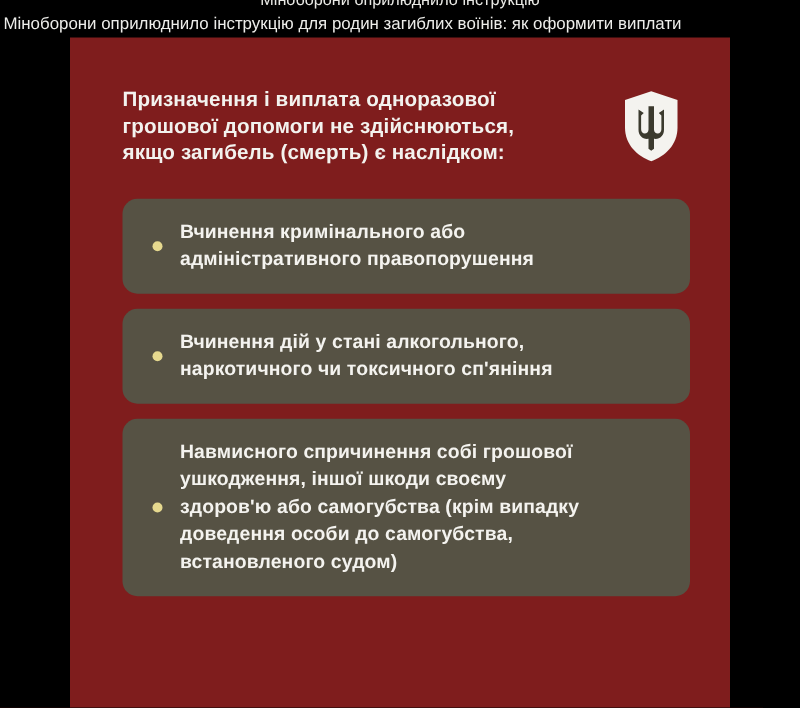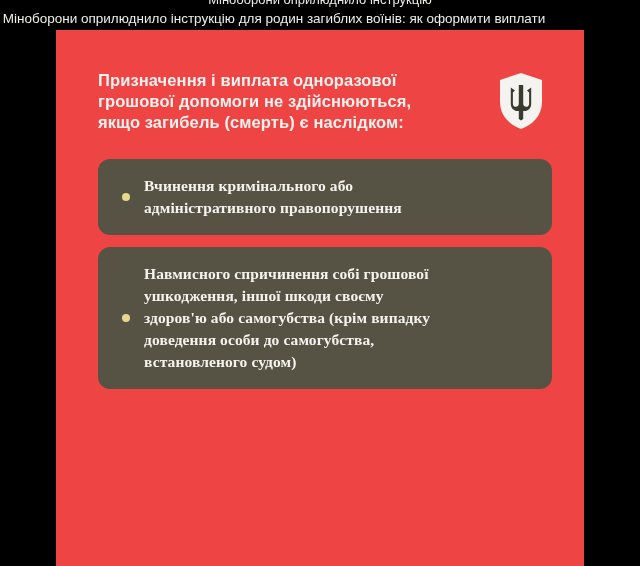--- a/index.html
+++ b/index.html
@@ -50,21 +50,21 @@
     white-space: nowrap;
     overflow: hidden;
     letter-spacing: 0px;
   }
   .card {
     position: absolute;
     left: 56px;
     top: 30px;
     width: 528px;
     height: 536px;
-    background: #ef4444;
+    background: #7f1d1d;
     box-sizing: border-box;
     padding: 40px 32px 0 42px;
   }
   .card-head {
     display: flex;
     align-items: flex-start;
     justify-content: space-between;
   }
   .card-title {
     color: #f3f2ee;
@@ -88,21 +88,20 @@
   .item {
     position: relative;
     background: #565244;
     border-radius: 12px;
     margin-bottom: 12px;
     padding: 16px 18px 16px 46px;
     box-sizing: border-box;
     min-height: 64px;
     display: flex;
     align-items: center;
-    font-family: Liberation Serif, serif;
   }
   .bullet {
     position: absolute;
     left: 24px;
     top: 50%;
     transform: translateY(-50%);
     width: 8px;
     height: 8px;
     border-radius: 50%;
     background: #e6d98f;
@@ -143,20 +142,25 @@
     </div>
 
     <div class="items">
 
       <div class="item">
         <span class="bullet"></span>
         <div class="item-text">Вчинення кримінального або
 адміністративного правопорушення</div>
       </div>
 
+      <div class="item">
+        <span class="bullet"></span>
+        <div class="item-text">Вчинення дій у стані алкогольного,
+наркотичного чи токсичного сп'яніння</div>
+      </div>
 
       <div class="item tall">
         <span class="bullet"></span>
         <div class="item-text">Навмисного спричинення собі грошової
 ушкодження, іншої шкоди своєму
 здоров'ю або самогубства (крім випадку
 доведення особи до самогубства,
 встановленого судом)</div>
       </div>
 

